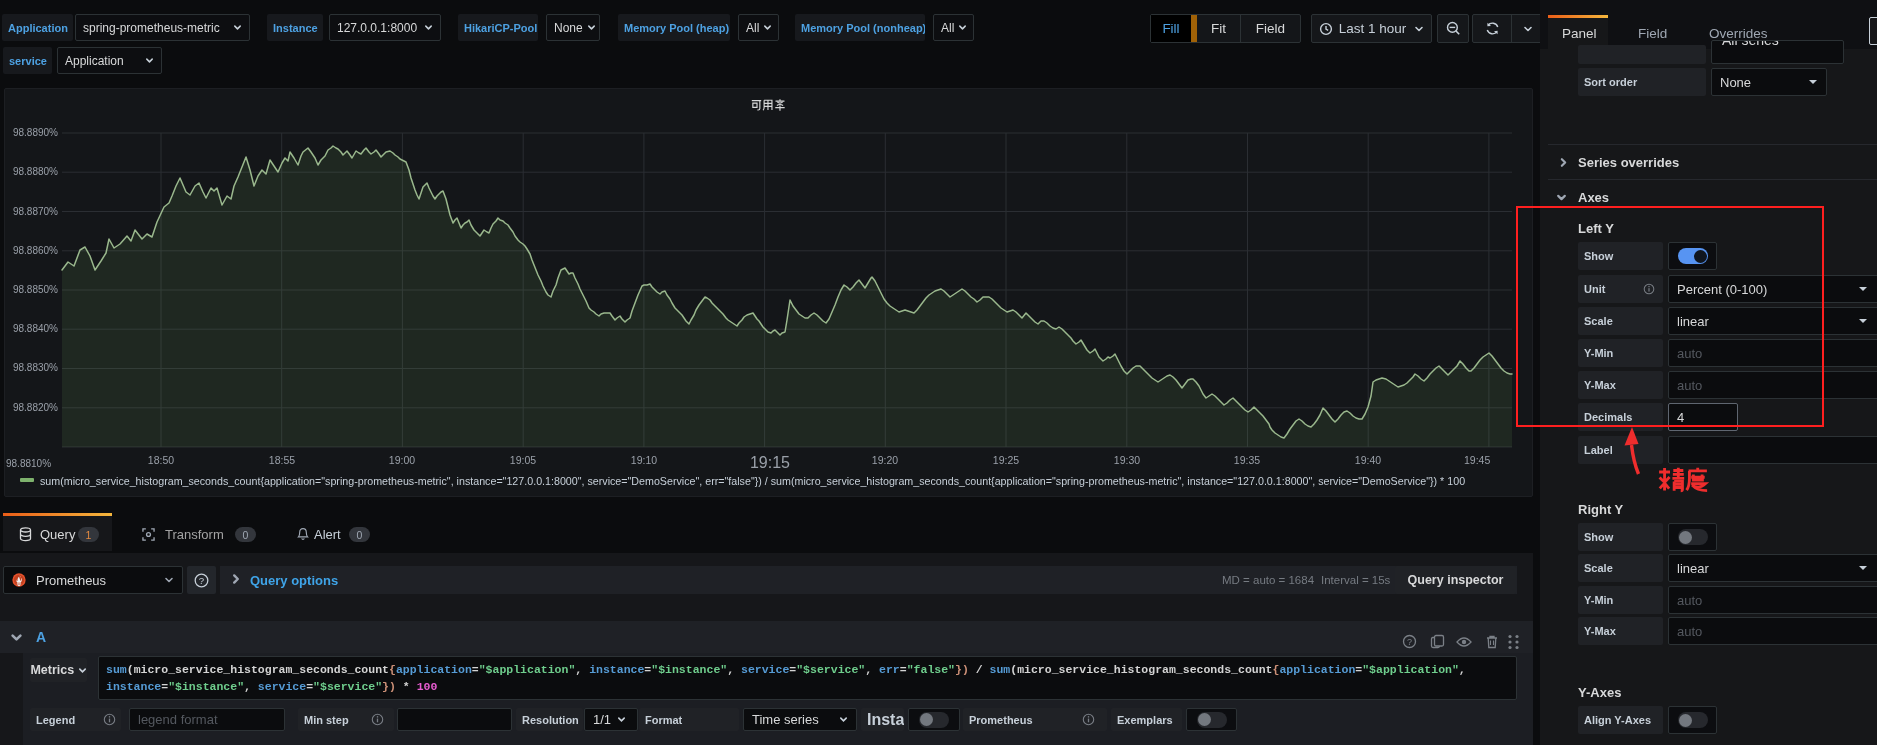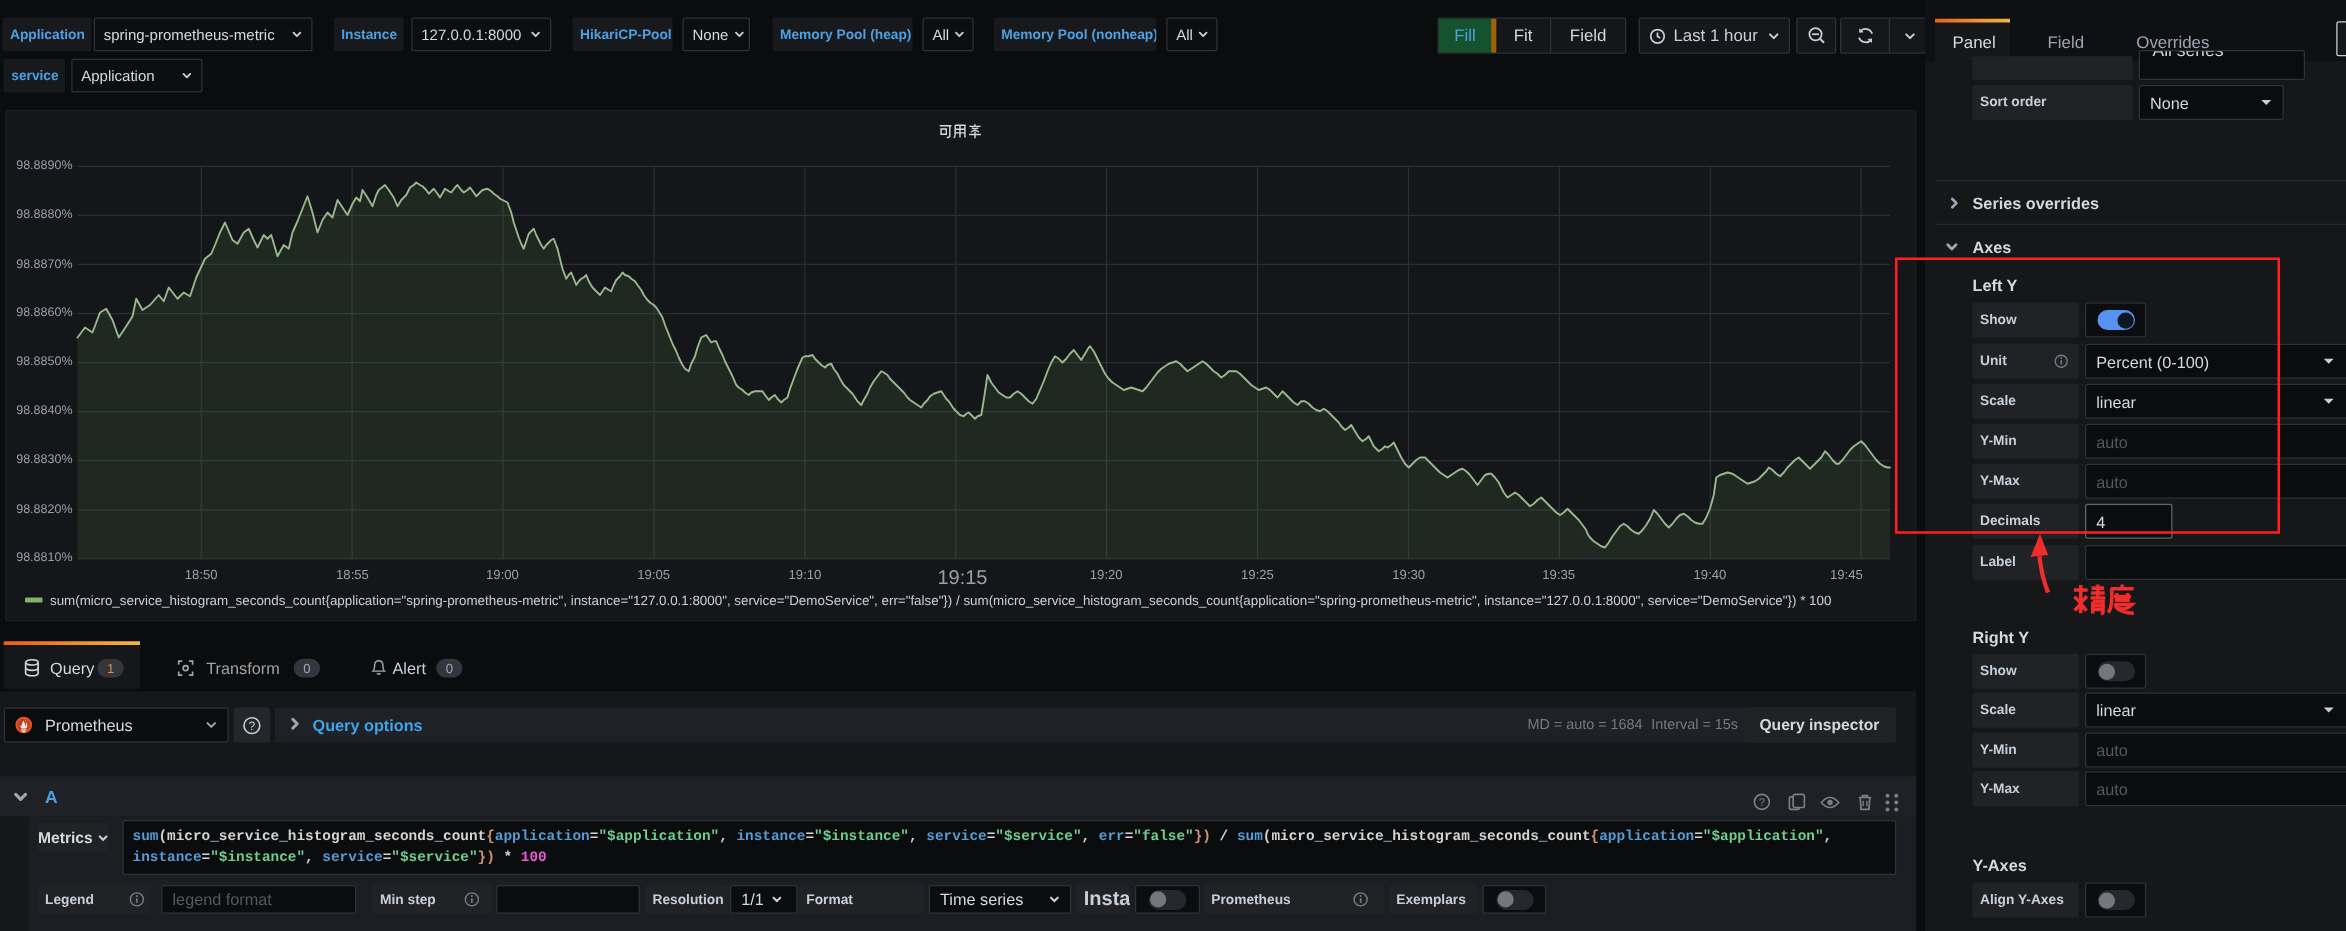--- a/index.html
+++ b/index.html
@@ -63,21 +63,21 @@
     </svg>
   </div>
 <div class="vlbl" style="left:3px;top:47px;width:49px;height:27px">service</div>
 <div class="vval" style="left:57px;top:47px;width:105px;height:27px">
     <span>Application</span>
     <svg style="flex:none;margin-left:4px" width="9" height="9" viewBox="0 0 10 10">
       <polyline points="2,3.5 5,6.5 8,3.5" stroke="#c7d0d9" stroke-width="1.7" fill="none" stroke-linecap="round" stroke-linejoin="round"></polyline>
     </svg>
   </div>
 <div class="abs" style="left:1150px;top:14px;width:151px;height:29px;border:1px solid #2c3235;border-radius:2px;background:#141619;display:flex">
-    <div style="width:46px;display:flex;align-items:center;justify-content:center;background:#14532d;color:#4da1e2;font-size:13.5px;border-right:4px solid #a16207">Fill</div>
+    <div style="width:46px;display:flex;align-items:center;justify-content:center;background:#000000;color:#4da1e2;font-size:13.5px;border-right:6px solid #a16207">Fill</div>
     <div style="width:44px;display:flex;align-items:center;justify-content:center;color:#d8d9da;font-size:13.5px;border-right:1px solid #2c3235">Fit</div>
     <div style="flex:1;display:flex;align-items:center;justify-content:center;color:#d8d9da;font-size:13.5px">Field</div>
   </div>
 <div class="btn" style="left:1311px;top:14px;width:121px;height:29px;font-size:13.5px"><svg width="14" height="14" viewBox="0 0 14 14" style="margin-right:6px">
       <circle cx="7" cy="7" r="5.4" stroke="#c7d0d9" stroke-width="1.4" fill="none"></circle>
       <polyline points="7,4 7,7.2 9.2,8.4" stroke="#c7d0d9" stroke-width="1.4" fill="none"></polyline>
     </svg>Last 1 hour<svg width="10" height="10" viewBox="0 0 10 10" style="margin-left:8px">
       <polyline points="2,3.5 5,6.5 8,3.5" stroke="#c7d0d9" stroke-width="1.6" fill="none" stroke-linecap="round" stroke-linejoin="round"></polyline>
     </svg></div>
 <div class="btn" style="left:1437px;top:14px;width:32px;height:29px">
@@ -134,21 +134,21 @@
     <polyline points="62,185 68,177 74,181 80,165 85,162 90,171 95,185 101,176 106,168 109,154 114,163 120,159 127,151 131,156 135,145 142,154 147,149 152,152 157,137 164,122 169,118 172,111 176,101 180,93 186,107 190,110 195,101 199,98 203,107 206,113 211,103 214,106 217,103 222,120 227,111 231,114 234,101 238,92 242,82 246,72 250,85 254,101 258,91 262,85 266,89 270,75 274,81 278,87 282,78 285,73 288,76 290,67 294,73 298,80 301,71 303,67 308,63 311,67 315,73 318,80 321,75 325,71 328,65 331,63 333,61 336,63 338,64 341,67 343,70 347,66 350,70 352,73 356,66 359,68 361,69 364,65 366,63 369,67 371,69 374,67 376,65 379,69 381,72 384,69 386,67 390,66 393,68 395,70 398,72 400,74 406,77 409,85 411,93 413,99 415,105 417,110 419,114 421,108 423,102 425,100 427,98 429,103 431,107 433,111 435,114 437,111 439,109 441,107 443,106 446,114 448,122 450,130 453,138 455,135 457,133 459,138 461,143 463,140 465,138 467,137 469,135 471,140 474,145 477,148 480,151 482,148 484,145 487,147 489,148 491,143 493,139 496,136 498,133 500,135 503,136 505,138 508,140 510,143 513,147 515,151 518,155 520,157 523,159 525,161 527,164 530,169 532,175 534,180 536,185 538,190 541,196 543,201 546,207 548,210 551,212 553,206 556,200 558,193 561,185 563,184 565,183 567,186 569,189 571,188 573,188 575,193 578,199 580,204 583,210 586,216 589,223 591,225 594,227 596,229 599,231 601,229 604,228 607,228 610,228 612,231 615,235 617,233 620,231 622,234 625,237 627,235 630,233 632,226 635,218 638,210 642,201 644,200 647,200 650,199 652,202 655,205 657,207 660,209 662,207 665,206 667,210 670,214 672,218 675,223 677,225 680,228 682,230 684,233 686,236 689,239 691,235 694,230 696,225 699,220 702,216 705,212 707,213 710,215 712,218 715,221 717,223 720,226 723,229 726,233 728,235 731,237 734,239 737,241 739,238 742,235 744,232 747,230 750,229 753,228 755,231 757,234 759,236 761,239 763,242 766,245 768,247 771,248 773,246 775,245 777,247 780,250 782,248 785,247 787,235 790,215 793,221 796,225 799,229 802,231 805,233 808,233 811,230 814,228 817,230 820,233 823,236 826,238 829,234 832,227 835,220 838,212 841,205 844,200 847,202 850,205 853,202 856,198 859,195 862,199 865,203 868,198 871,193 872,192 875,196 878,202 881,208 884,214 887,218 890,221 893,223 896,225 899,227 902,226 905,225 908,226 911,227 914,228 917,225 920,221 923,217 926,213 929,210 932,208 935,206 938,205 941,204 944,206 947,209 950,212 953,210 956,208 959,206 962,204 965,206 968,209 971,212 974,214 977,217 980,215 983,212 986,212 989,212 992,214 995,217 998,220 1001,223 1004,225 1007,227 1010,226 1013,225 1016,227 1019,230 1022,233 1026,228 1029,231 1032,234 1035,237 1038,239 1041,236 1044,236 1047,238 1050,241 1053,243 1056,244 1059,242 1062,244 1065,247 1068,250 1071,253 1073,256 1076,259 1079,257 1081,255 1084,260 1087,265 1090,268 1093,266 1095,264 1097,268 1099,272 1101,274 1103,276 1106,274 1108,272 1110,273 1113,271 1115,269 1118,275 1121,281 1124,286 1127,289 1130,286 1133,283 1136,281 1140,281 1143,284 1146,287 1149,290 1152,293 1155,295 1158,297 1161,295 1164,293 1167,291 1170,290 1173,292 1176,295 1179,299 1182,303 1185,299 1188,295 1191,294 1193,294 1196,297 1199,301 1201,305 1203,309 1206,313 1209,311 1212,309 1215,311 1218,314 1221,317 1224,320 1227,318 1230,315 1233,313 1236,316 1239,319 1242,322 1245,325 1248,327 1251,325 1254,322 1257,325 1260,328 1263,331 1266,335 1269,339 1270,342 1272,345 1275,348 1278,350 1281,352 1284,353 1287,349 1290,344 1293,340 1296,336 1299,334 1302,336 1305,339 1308,341 1311,342 1314,339 1317,335 1320,330 1323,323 1326,326 1329,330 1332,334 1335,337 1338,334 1341,330 1344,327 1347,326 1350,328 1353,331 1356,333 1359,334 1362,334 1365,329 1368,322 1371,311 1373,297 1376,295 1379,294 1382,293 1386,294 1389,296 1392,298 1395,300 1398,302 1401,301 1404,300 1407,298 1410,295 1413,292 1415,289 1418,291 1421,294 1424,296 1427,293 1430,289 1433,286 1436,283 1439,281 1442,284 1445,287 1448,290 1451,287 1454,284 1457,281 1460,276 1463,279 1466,283 1469,286 1471,286 1474,283 1477,279 1480,275 1483,272 1486,270 1489,268 1492,271 1495,275 1498,279 1501,283 1504,286 1507,288 1510,289 1512,289" fill="none" stroke="#9ab88d" stroke-width="1.5" stroke-linejoin="round" stroke-linecap="round"></polyline>
   </svg>
 <div class="abs" style="left:6px;top:127px;width:52px;text-align:right;font-size:10px;color:#9aa0a9">98.8890%</div>
 <div class="abs" style="left:6px;top:166px;width:52px;text-align:right;font-size:10px;color:#9aa0a9">98.8880%</div>
 <div class="abs" style="left:6px;top:206px;width:52px;text-align:right;font-size:10px;color:#9aa0a9">98.8870%</div>
 <div class="abs" style="left:6px;top:245px;width:52px;text-align:right;font-size:10px;color:#9aa0a9">98.8860%</div>
 <div class="abs" style="left:6px;top:284px;width:52px;text-align:right;font-size:10px;color:#9aa0a9">98.8850%</div>
 <div class="abs" style="left:6px;top:323px;width:52px;text-align:right;font-size:10px;color:#9aa0a9">98.8840%</div>
 <div class="abs" style="left:6px;top:362px;width:52px;text-align:right;font-size:10px;color:#9aa0a9">98.8830%</div>
 <div class="abs" style="left:6px;top:402px;width:52px;text-align:right;font-size:10px;color:#9aa0a9">98.8820%</div>
-<div class="abs" style="left:6px;top:441px;width:52px;text-align:right;font-size:10px;color:#9aa0a9">98.8810%</div>
+<div class="abs" style="left:6px;top:458px;width:52px;font-size:10px;color:#9aa0a9">98.8810%</div>
 <div class="abs" style="left:136px;top:454px;width:50px;text-align:center;font-size:10.5px;color:#9aa0a9">18:50</div>
 <div class="abs" style="left:257px;top:454px;width:50px;text-align:center;font-size:10.5px;color:#9aa0a9">18:55</div>
 <div class="abs" style="left:377px;top:454px;width:50px;text-align:center;font-size:10.5px;color:#9aa0a9">19:00</div>
 <div class="abs" style="left:498px;top:454px;width:50px;text-align:center;font-size:10.5px;color:#9aa0a9">19:05</div>
 <div class="abs" style="left:619px;top:454px;width:50px;text-align:center;font-size:10.5px;color:#9aa0a9">19:10</div>
 <div class="abs" style="left:740px;top:454px;width:50px;text-align:right;font-size:16px;color:#9aa0a9">19:15</div>
 <div class="abs" style="left:860px;top:454px;width:50px;text-align:center;font-size:10.5px;color:#9aa0a9">19:20</div>
 <div class="abs" style="left:981px;top:454px;width:50px;text-align:center;font-size:10.5px;color:#9aa0a9">19:25</div>
 <div class="abs" style="left:1102px;top:454px;width:50px;text-align:center;font-size:10.5px;color:#9aa0a9">19:30</div>
 <div class="abs" style="left:1222px;top:454px;width:50px;text-align:center;font-size:10.5px;color:#9aa0a9">19:35</div>

